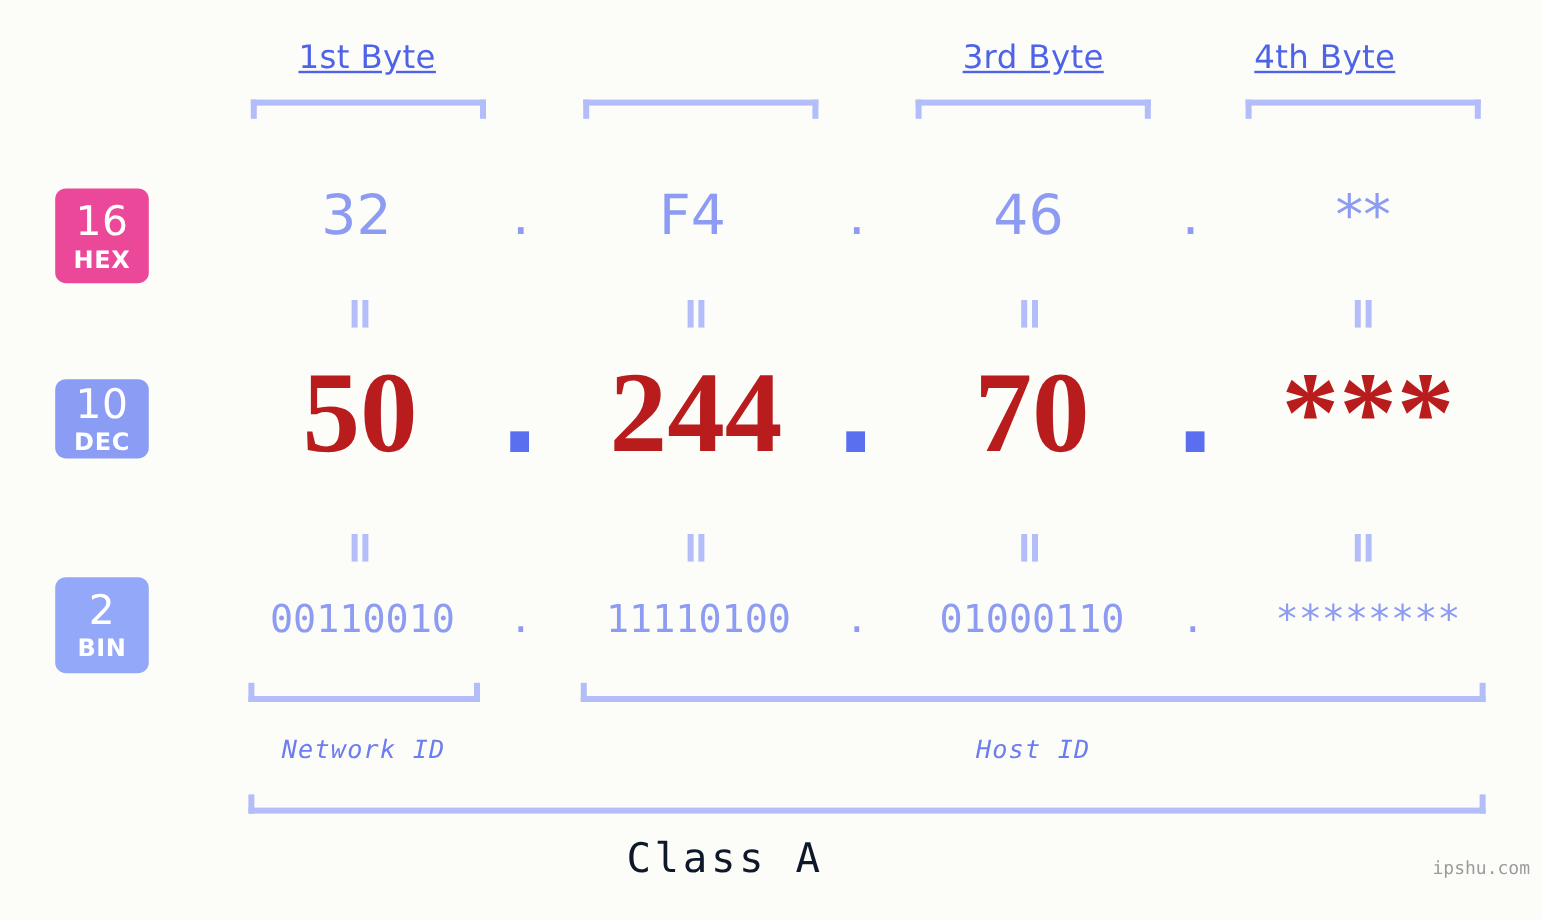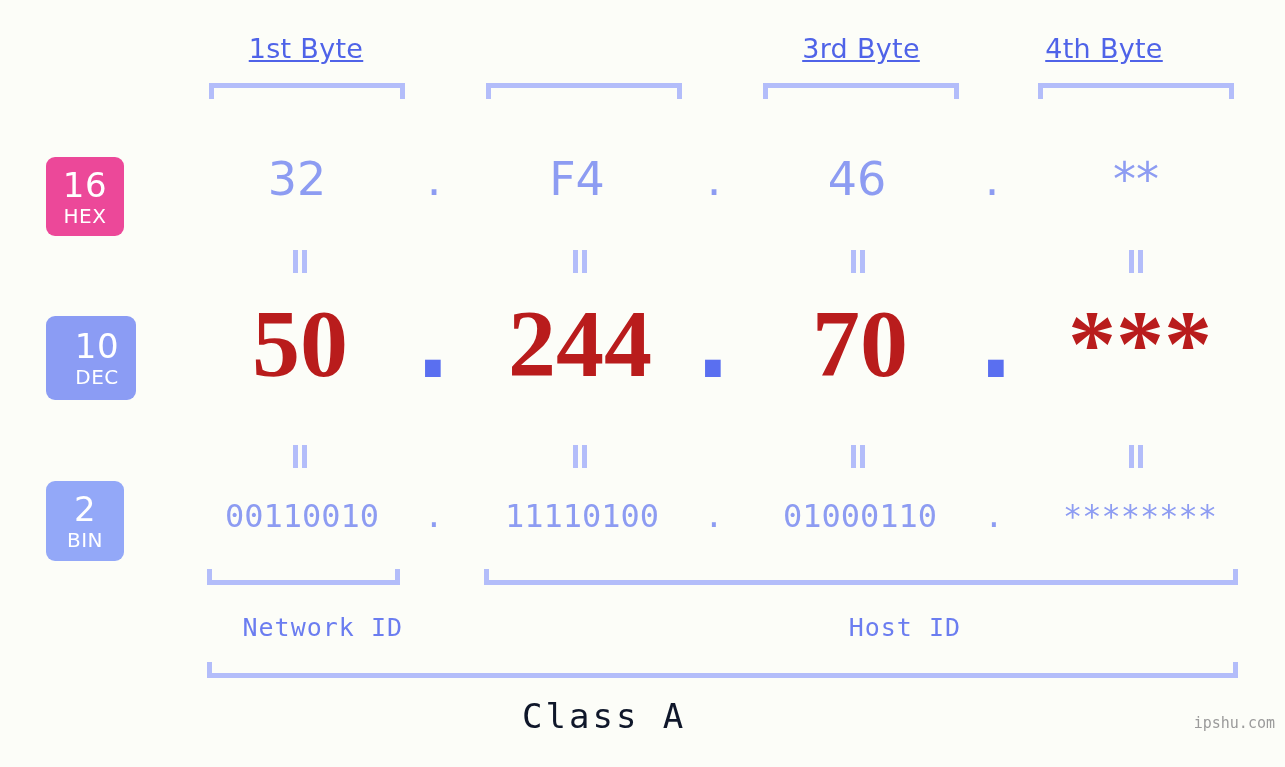--- a/index.html
+++ b/index.html
@@ -72,21 +72,21 @@
     align-items: center;
     line-height: 1;
   }
   .badge .num {
     font-size: 34px;
     font-weight: 400;
     letter-spacing: 0.5px;
   }
   .badge .nm {
     font-size: 20px;
-    font-weight: 400;
+    font-weight: 700;
     margin-top: 4px;
     letter-spacing: 0.5px;
   }
 
   
   .cell {
     position: absolute;
     text-align: center;
     white-space: nowrap;
     line-height: 1;
@@ -147,25 +147,26 @@
     background: #b3bdfa;
     display: block;
   }
   .eq i.a { left: 2px; }
   .eq i.b { left: 11px; }
 
   
   .sec-label {
     position: absolute;
     font-family: "DejaVu Sans Mono", monospace;
-    font-size: 25px;
+    font-size: 21px;
     color: #6b7df0;
-    text-align: right;
+    text-align: center;
     white-space: nowrap;
     letter-spacing: 1px;
+    font-style: italic;
   }
 
   .class-label {
     position: absolute;
     font-family: "DejaVu Sans Mono", monospace;
     font-size: 34px;
     color: #0f172a;
     text-align: left;
     white-space: nowrap;
     letter-spacing: 3px;
@@ -193,21 +194,21 @@
   <div class="bracket-down" style="left:209px; top:83px; width:196px;"></div>
   <div class="bracket-down" style="left:486px; top:83px; width:196px;"></div>
   <div class="bracket-down" style="left:763px; top:83px; width:196px;"></div>
   <div class="bracket-down" style="left:1038px; top:83px; width:196px;"></div>
 
   <div class="badge" id="badge-hex" style="top:157px; height:79px; background:#ec4899;">
     <span class="num">16</span>
     <span class="nm">HEX</span>
   </div>
 
-  <div class="badge" id="badge-dec" style="top:316px; height:84px; background:#8b9cf4;padding-left:12px;">
+  <div class="badge" id="badge-dec" style="top:316px; height:66px; background:#8b9cf4;">
     <span class="num">10</span>
     <span class="nm">DEC</span>
   </div>
 
   <div class="badge" id="badge-bin" style="top:481px; height:80px; background:#93a8f8;">
     <span class="num">2</span>
     <span class="nm">BIN</span>
   </div>
 
   <div class="row-hex">

